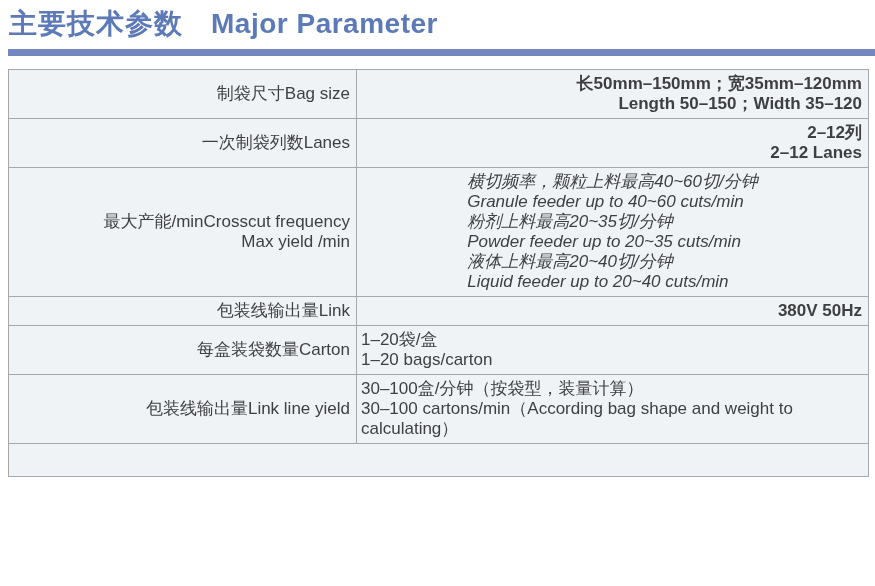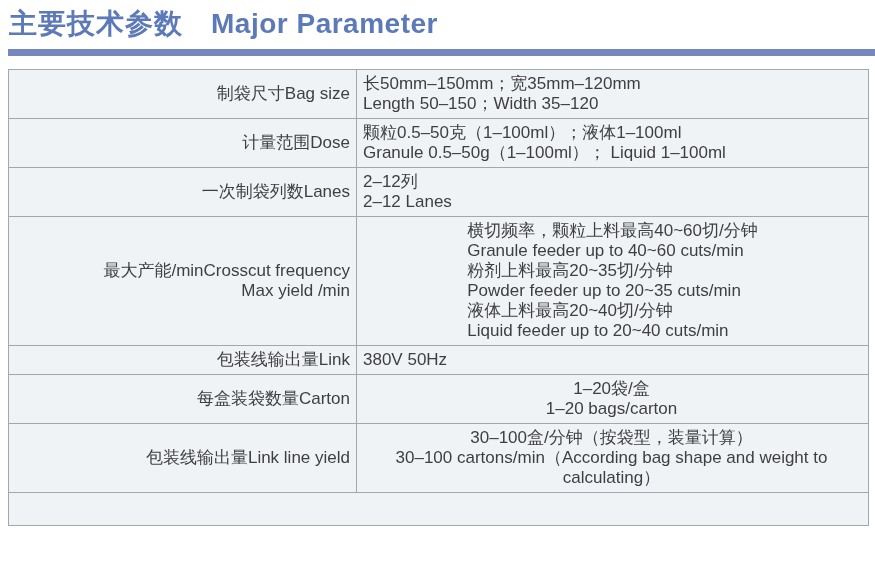--- a/index.html
+++ b/index.html
@@ -12,24 +12,24 @@
 
   .accent-bar{position:absolute;left:8px;right:0;top:49px;height:7px;background:#7487be;}
 
   table.params{position:absolute;left:8px;top:69px;width:860px;
                border-collapse:collapse;table-layout:fixed;}
   col.c1{width:348px;}
   col.c2{width:512px;}
   td{border:1px solid #a3a8af;background:#f0f3f6;color:#3e3f41;
      font-size:17px;line-height:20px;padding:4px 6px;vertical-align:middle;}
   td.label{text-align:right;}
-  td.val-center{text-align:left;}
-  td.val-center-block{text-align:center;}
+  td.val-center{text-align:right;font-weight:bold;}
+  td.val-center-block{text-align:center;font-style:italic;}
   td.val-center-block .block{display:inline-block;text-align:left;}
-  td.val-left{text-align:center;padding-left:4px;}
+  td.val-left{text-align:left;padding-left:4px;}
   td.empty-cell{height:24px;}
   .seg-small{font-size:17px;}
 </style>
 </head>
 <body>
 
 <div class="page">
 
   <div class="title">
     <span class="title-zh">主要技术参数</span><span class="title-en">Major Parameter</span>
@@ -43,29 +43,20 @@
         <col class="c2">
       </colgroup>
     <tbody>
         <tr>
           <td class="label">
             <div>制袋尺寸Bag size</div>
           </td>
           <td class="val-center">
             <div><span class="seg">长50mm–150mm；宽35mm–120mm</span></div>
             <div><span class="seg">Length 50–150；Width 35–120</span></div>
-          </td>
-        </tr>
-        <tr>
-          <td class="label">
-            <div>计量范围Dose</div>
-          </td>
-          <td class="val-center">
-            <div><span class="seg">颗粒0.5–50克（1–100ml）；液体1–100ml</span></div>
-            <div><span class="seg">Granule 0.5–50g（1–100ml）； Liquid 1–100ml</span></div>
           </td>
         </tr>
         <tr>
           <td class="label">
             <div>一次制袋列数Lanes</div>
           </td>
           <td class="val-center">
             <div><span class="seg">2–12列</span></div>
             <div><span class="seg">2–12 Lanes</span></div>
           </td>

